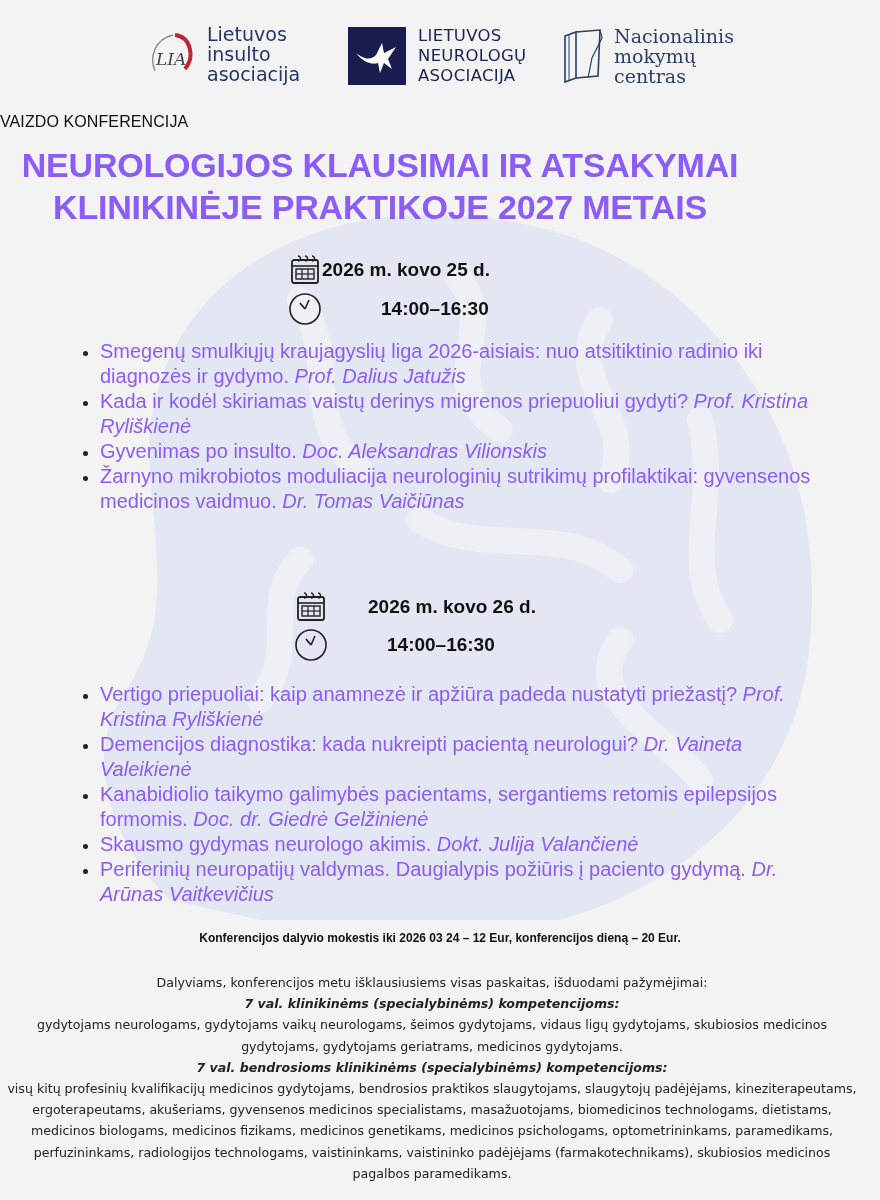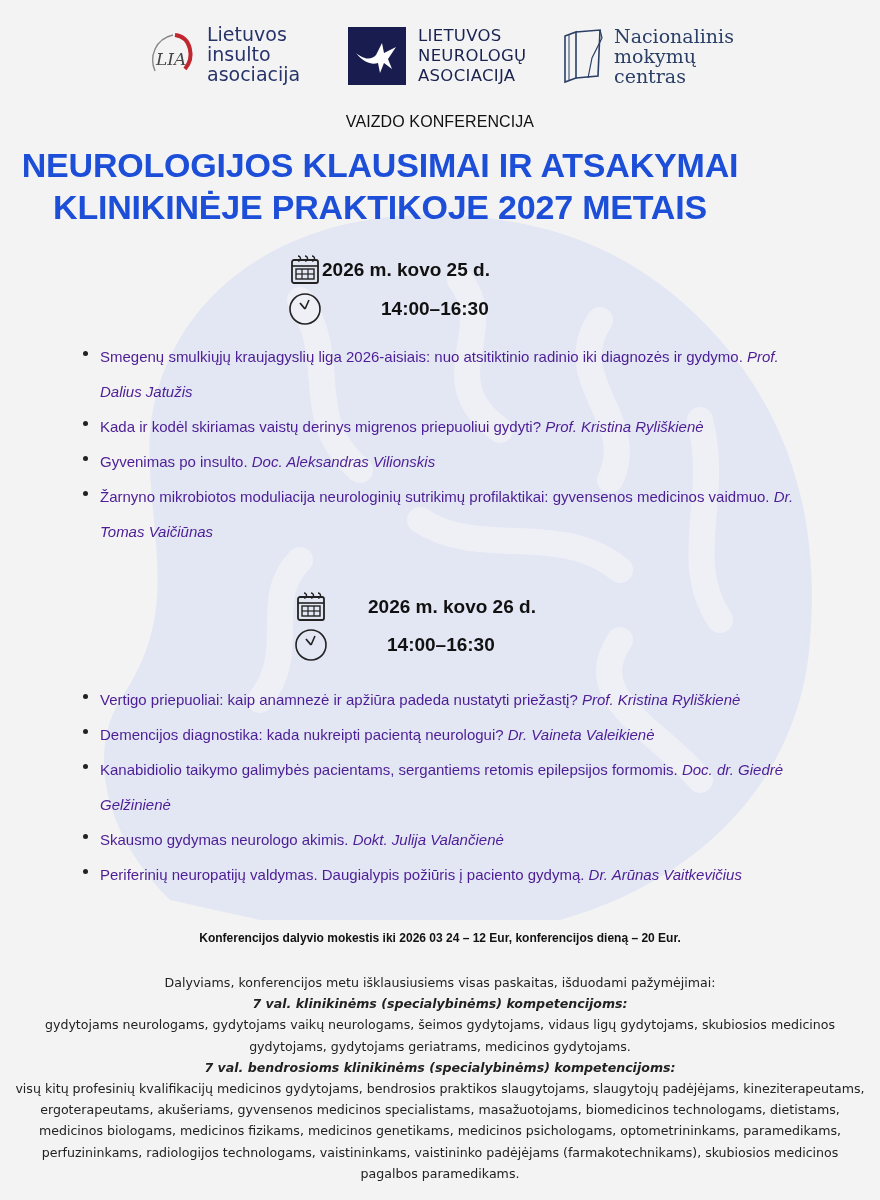--- a/index.html
+++ b/index.html
@@ -22,50 +22,50 @@
   .logo-text { font-family: "DejaVu Sans", sans-serif; color: #1d2a5a; line-height: 19px; }
   .lia { left: 145px; top: 2px; }
   .lia .logo-text { font-size: 19px; margin-left: 10px; color: #27346a; line-height: 20px; }
   .lna { left: 348px; top: 4px; }
   .lna .logo-text { font-size: 16.5px; margin-left: 12px; letter-spacing: 0.3px; line-height: 20px; color: #1a2350; }
   .nmc { left: 562px; top: 4px; }
   .nmc .logo-text { font-family: "DejaVu Serif", serif; font-size: 19px; margin-left: 8px; color: #2b3f66; line-height: 20px; }
   .lna-mark { width: 58px; height: 58px; background: #181c4e; display:flex; align-items:center; justify-content:center; }
 
   .subtitle {
-    position: absolute; top: 113px; left: 0; width: 880px; text-align: center;
+    position: absolute; top: 113px; left: 0; width: 880px; text-align: left;
     font-size: 16px; letter-spacing: 0.1px; color: #111;
   }
   .title {
     position: absolute; top: 144px; left: 0; width: 760px; text-align: center;
-    font-weight: bold; font-size: 34px; line-height: 42px; color: #1d4ed8;
+    font-weight: bold; font-size: 34px; line-height: 42px; color: #8b5cf6;
     letter-spacing: -0.2px;
   }
 
   .when { position: absolute; left: 0; width: 880px; }
   .when-row { position: absolute; display: flex; align-items: center; }
   .when-row .ico { width: 34px; height: 34px; display: flex; align-items: center; justify-content: center; }
   .when-row .txt { font-weight: bold; font-size: 19px; color: #111; }
 
   ul.talks { position: absolute; left: 78px; width: 740px; list-style: none; }
   ul.talks li {
-    position: relative; padding-left: 22px; font-size: 15px; line-height: 35px; color: #4c1d95;
+    position: relative; padding-left: 22px; font-size: 20px; line-height: 25px; color: #8b5cf6;
   }
   ul.talks li::before {
     content: ""; position: absolute; left: 5px; top: 12px; width: 5px; height: 5px;
     border-radius: 50%; background: #222;
   }
   ul.talks li .speaker { font-style: italic; }
 
   .fee {
     position: absolute; top: 931px; left: 0; width: 880px; text-align: center;
     font-weight: bold; font-size: 12px; color: #111;
   }
   .certs {
-    position: absolute; top: 972px; left: 12px; width: 856px; text-align: center;
+    position: absolute; top: 972px; left: 4px; width: 856px; text-align: center;
     font-family: "DejaVu Sans", sans-serif; font-size: 12.6px; line-height: 21.2px; color: #222;
   }
   .certs .hdr { font-weight: bold; font-style: italic; }
 </style>
 </head>
 <body>
 
 <svg class="watermark" viewBox="0 0 880 1200">
   <path d="M430 215 C 250 215, 140 330, 150 470 C 155 560, 175 620, 120 700 C 90 750, 100 830, 170 900 L 260 920 L 560 920 C 700 880, 800 780, 810 640 C 820 520, 790 420, 720 340 C 650 260, 560 215, 430 215 Z" fill="#dfe4f3" opacity="0.85"></path>
   <g fill="none" stroke="#f1f2f6" stroke-width="26" stroke-linecap="round" opacity="0.9">

